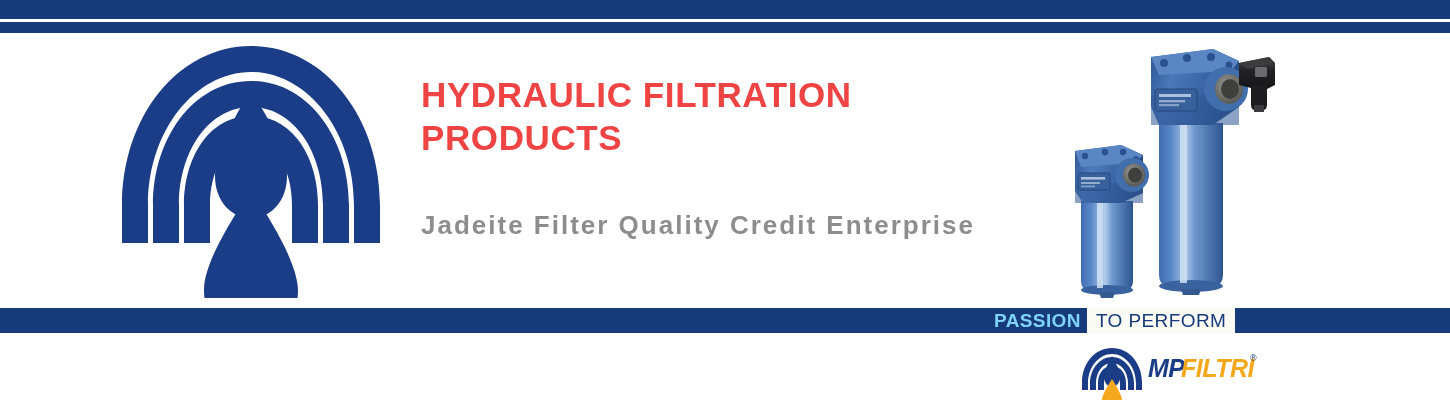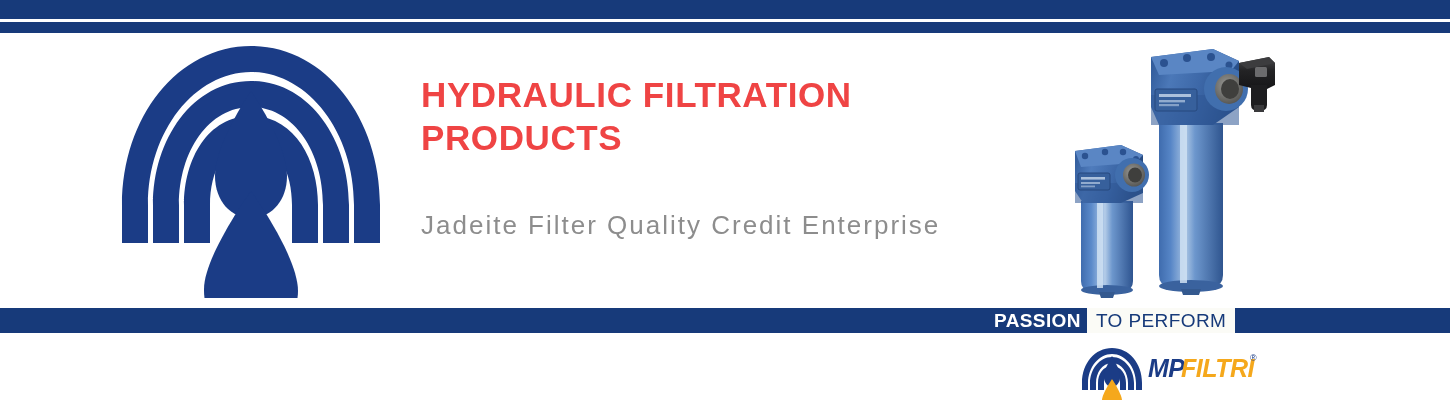--- a/index.html
+++ b/index.html
@@ -29,38 +29,38 @@
     font-weight:bold;
     line-height:43px;
     letter-spacing:0.6px;
     margin:0;
     white-space:pre-line;
   }
   #subtitle{
     position:absolute;left:421px;top:210px;
     color:#8d8d8d;
     font-size:26px;
-    font-weight:normal;
+    font-weight:bold;
     letter-spacing:2.0px;
     margin:0;
     white-space:nowrap;
   }
 
   
   #product-photo{position:absolute;left:1063px;top:33px;width:250px;height:275px;}
   #product-photo svg{display:block;width:100%;height:100%;}
 
   
   #tagline{
     position:absolute;top:308px;left:988px;height:25px;
     display:flex;align-items:stretch;
   }
   #tagline-passion{
     display:flex;align-items:center;
-    color:#ffffff;background:#173A7A;
+    color:#7dd3fc;background:#173A7A;
     font-size:19px;font-weight:bold;letter-spacing:0.4px;
     padding:0 6px 0 6px;
   }
   #tagline-perform{
     display:flex;align-items:center;
     color:#173A7A;background:#fbfbf6;
     font-size:19px;font-weight:normal;letter-spacing:0.4px;
     padding:0 9px 0 9px;
   }
 

